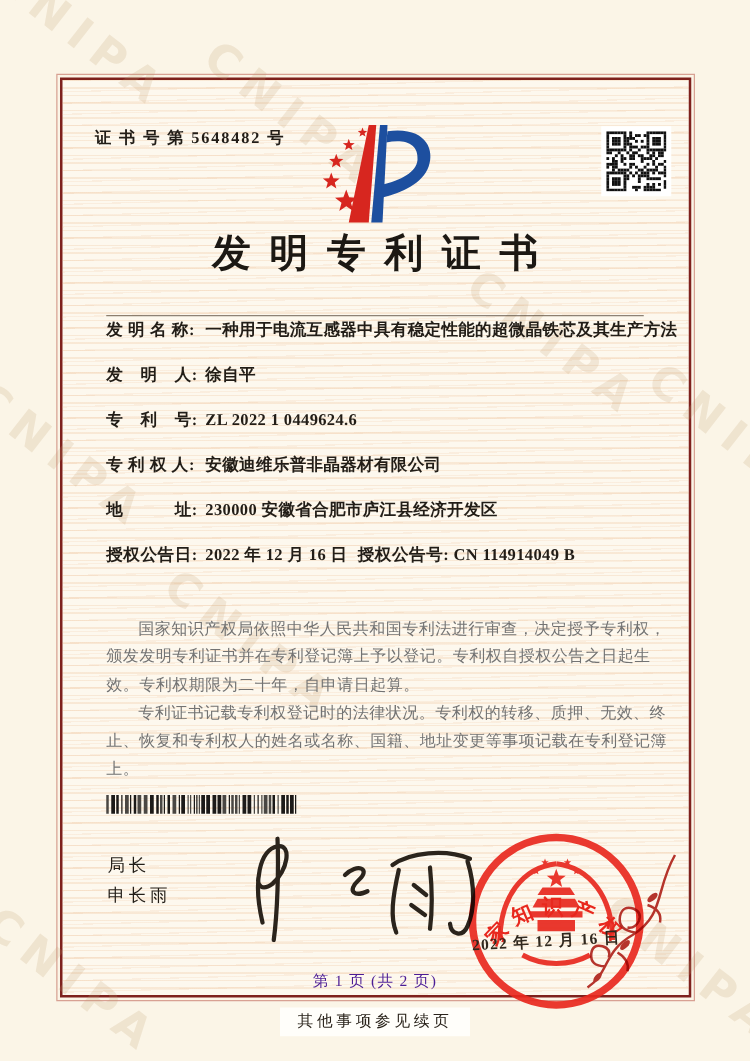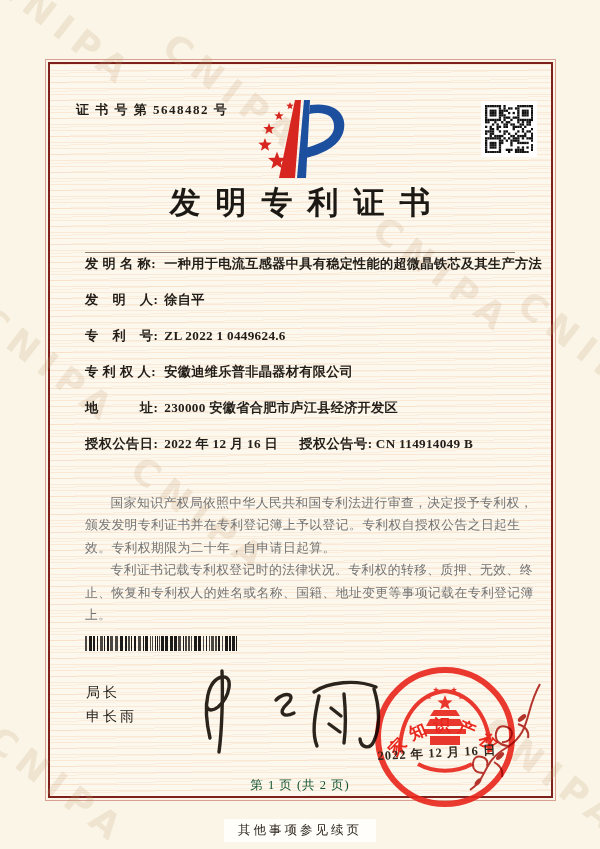--- a/index.html
+++ b/index.html
@@ -41,33 +41,33 @@
   .title{
     position:absolute;left:0;right:0;top:182px;text-align:center;
     font-size:31px;font-weight:700;letter-spacing:15px;padding-left:15px;
     color:#1c1813;
   }
   .title-divider{position:absolute;left:85px;top:252px;width:430px;height:1px;background:rgba(75,58,42,0.62)}
   .fields{position:absolute;left:85px;top:256px;right:56px}
   .frow{margin-bottom:20px;font-size:13.2px;font-weight:700;line-height:16px;white-space:nowrap}
   .flabel{display:inline-block;min-width:76px;letter-spacing:0.5px}
   .fvalue{letter-spacing:0.3px}
-  .flabel2{margin-left:18px;letter-spacing:0.5px}
+  .flabel2{margin-left:5px;letter-spacing:0.5px}
   .paras{position:absolute;left:85px;right:62px;top:492px;font-size:12.8px;line-height:1.75;color:#737373}
   .paras p{margin:0;text-indent:2em;letter-spacing:0.4px}
   .barcode{position:absolute;left:85px;top:636px;width:160px;height:15px}
   .barcode div{position:absolute;top:0;bottom:0;background:#1c1a18}
   .director-title{position:absolute;left:86px;top:684px;font-size:14px;font-weight:400;letter-spacing:3px}
   .director-name{position:absolute;left:86px;top:708px;font-size:14px;font-weight:400;letter-spacing:3px}
   .signature{position:absolute;left:176px;top:664px;width:218px;height:90px}
   .flourish{position:absolute;left:448px;top:676px;width:100px;height:120px;z-index:4}
   .seal{position:absolute;left:360px;top:652px;width:170px;height:170px;z-index:5;mix-blend-mode:multiply}
-  .page-info{position:absolute;left:0;right:0;top:777px;text-align:center;font-size:12.5px;letter-spacing:1px;color:#14532d;z-index:3}
+  .page-info{position:absolute;left:0;right:0;top:777px;text-align:center;font-size:12.5px;letter-spacing:1px;color:#4c1d95;z-index:3}
   .cont-note{
-    position:absolute;left:0;right:0;top:806px;text-align:center;z-index:3;margin-top:13px;
+    position:absolute;left:0;right:0;top:806px;text-align:center;z-index:3;
   }
   .cont-note span{
     display:inline-block;background:rgba(255,255,252,0.9);
     padding:3px 14px;font-size:12.5px;letter-spacing:3px;color:#2a231b;
   }
 </style>
 </head>
 <body>
 
 <div class="page">

